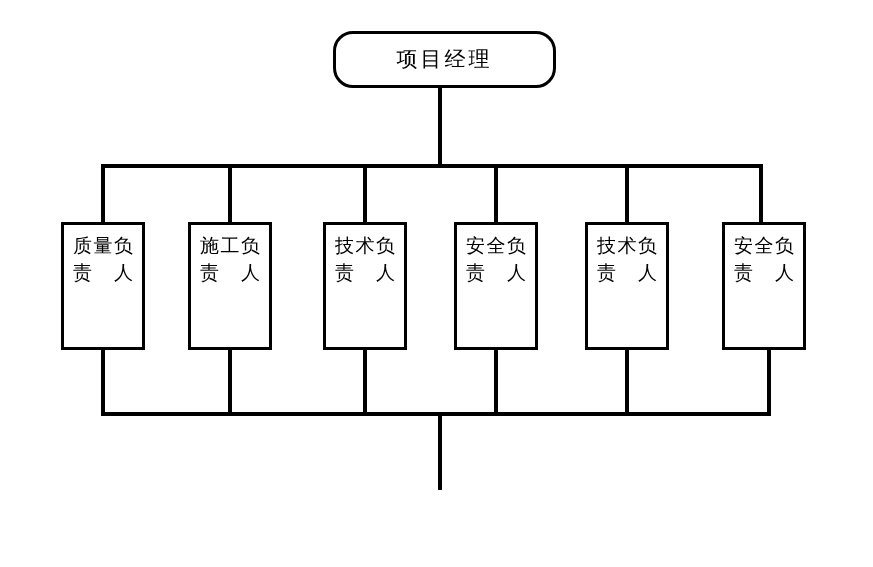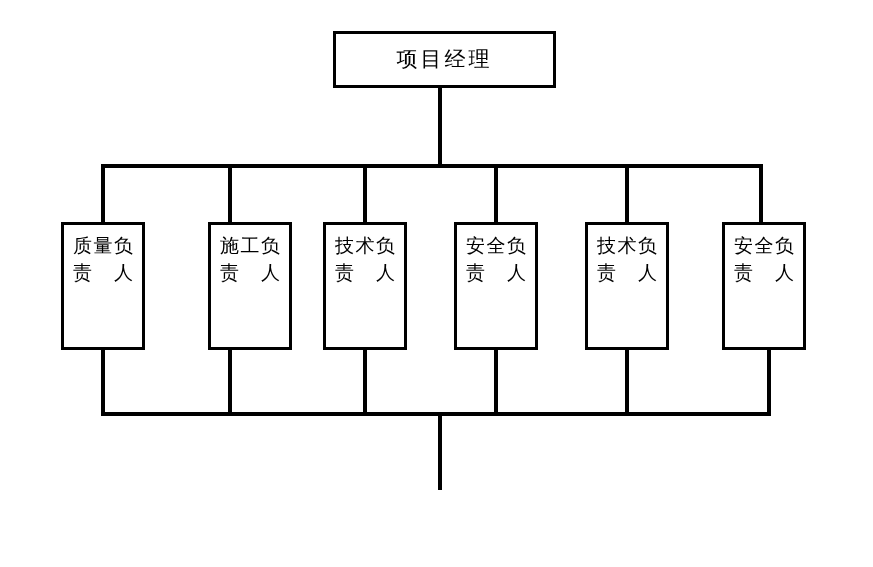--- a/index.html
+++ b/index.html
@@ -60,40 +60,40 @@
     z-index: 1;
   }
   .line-h { height: 4px; }
   .line-v { width: 4px; }
 </style>
 </head>
 <body>
 
 <div id="canvas">
 
-  <div class="node node-wide" style="left:333px; top:31px; width:223px; height:57px;">
+  <div class="node node-wide" style="left:333px; top:31px; width:223px; height:57px;border-radius:20px;">
     <span class="label">项目经理</span>
   </div>
 
   <div class="line line-v" style="left:438px; top:88px; width:4px; height:80px;"></div>
 
   <div class="line line-h" style="left:101px; top:164px; width:662px; height:4px;"></div>
 
   <div class="line line-v" style="left:101px; top:164px; height:60px;"></div>
   <div class="line line-v" style="left:228px; top:164px; height:60px;"></div>
   <div class="line line-v" style="left:363px; top:164px; height:60px;"></div>
   <div class="line line-v" style="left:494px; top:164px; height:60px;"></div>
   <div class="line line-v" style="left:625px; top:164px; height:60px;"></div>
   <div class="line line-v" style="left:759px; top:164px; height:60px;"></div>
 
   <div class="node node-narrow" style="left:61px; top:222px; width:84px; height:128px;">
     <div class="label">质量负责人</div>
   </div>
 
-  <div class="node node-narrow" style="left:188px; top:222px; width:84px; height:128px;margin-left:20px;">
+  <div class="node node-narrow" style="left:188px; top:222px; width:84px; height:128px;">
     <div class="label">施工负责人</div>
   </div>
 
   <div class="node node-narrow" style="left:323px; top:222px; width:84px; height:128px;">
     <div class="label">技术负责人</div>
   </div>
 
   <div class="node node-narrow" style="left:454px; top:222px; width:84px; height:128px;">
     <div class="label">安全负责人</div>
   </div>

